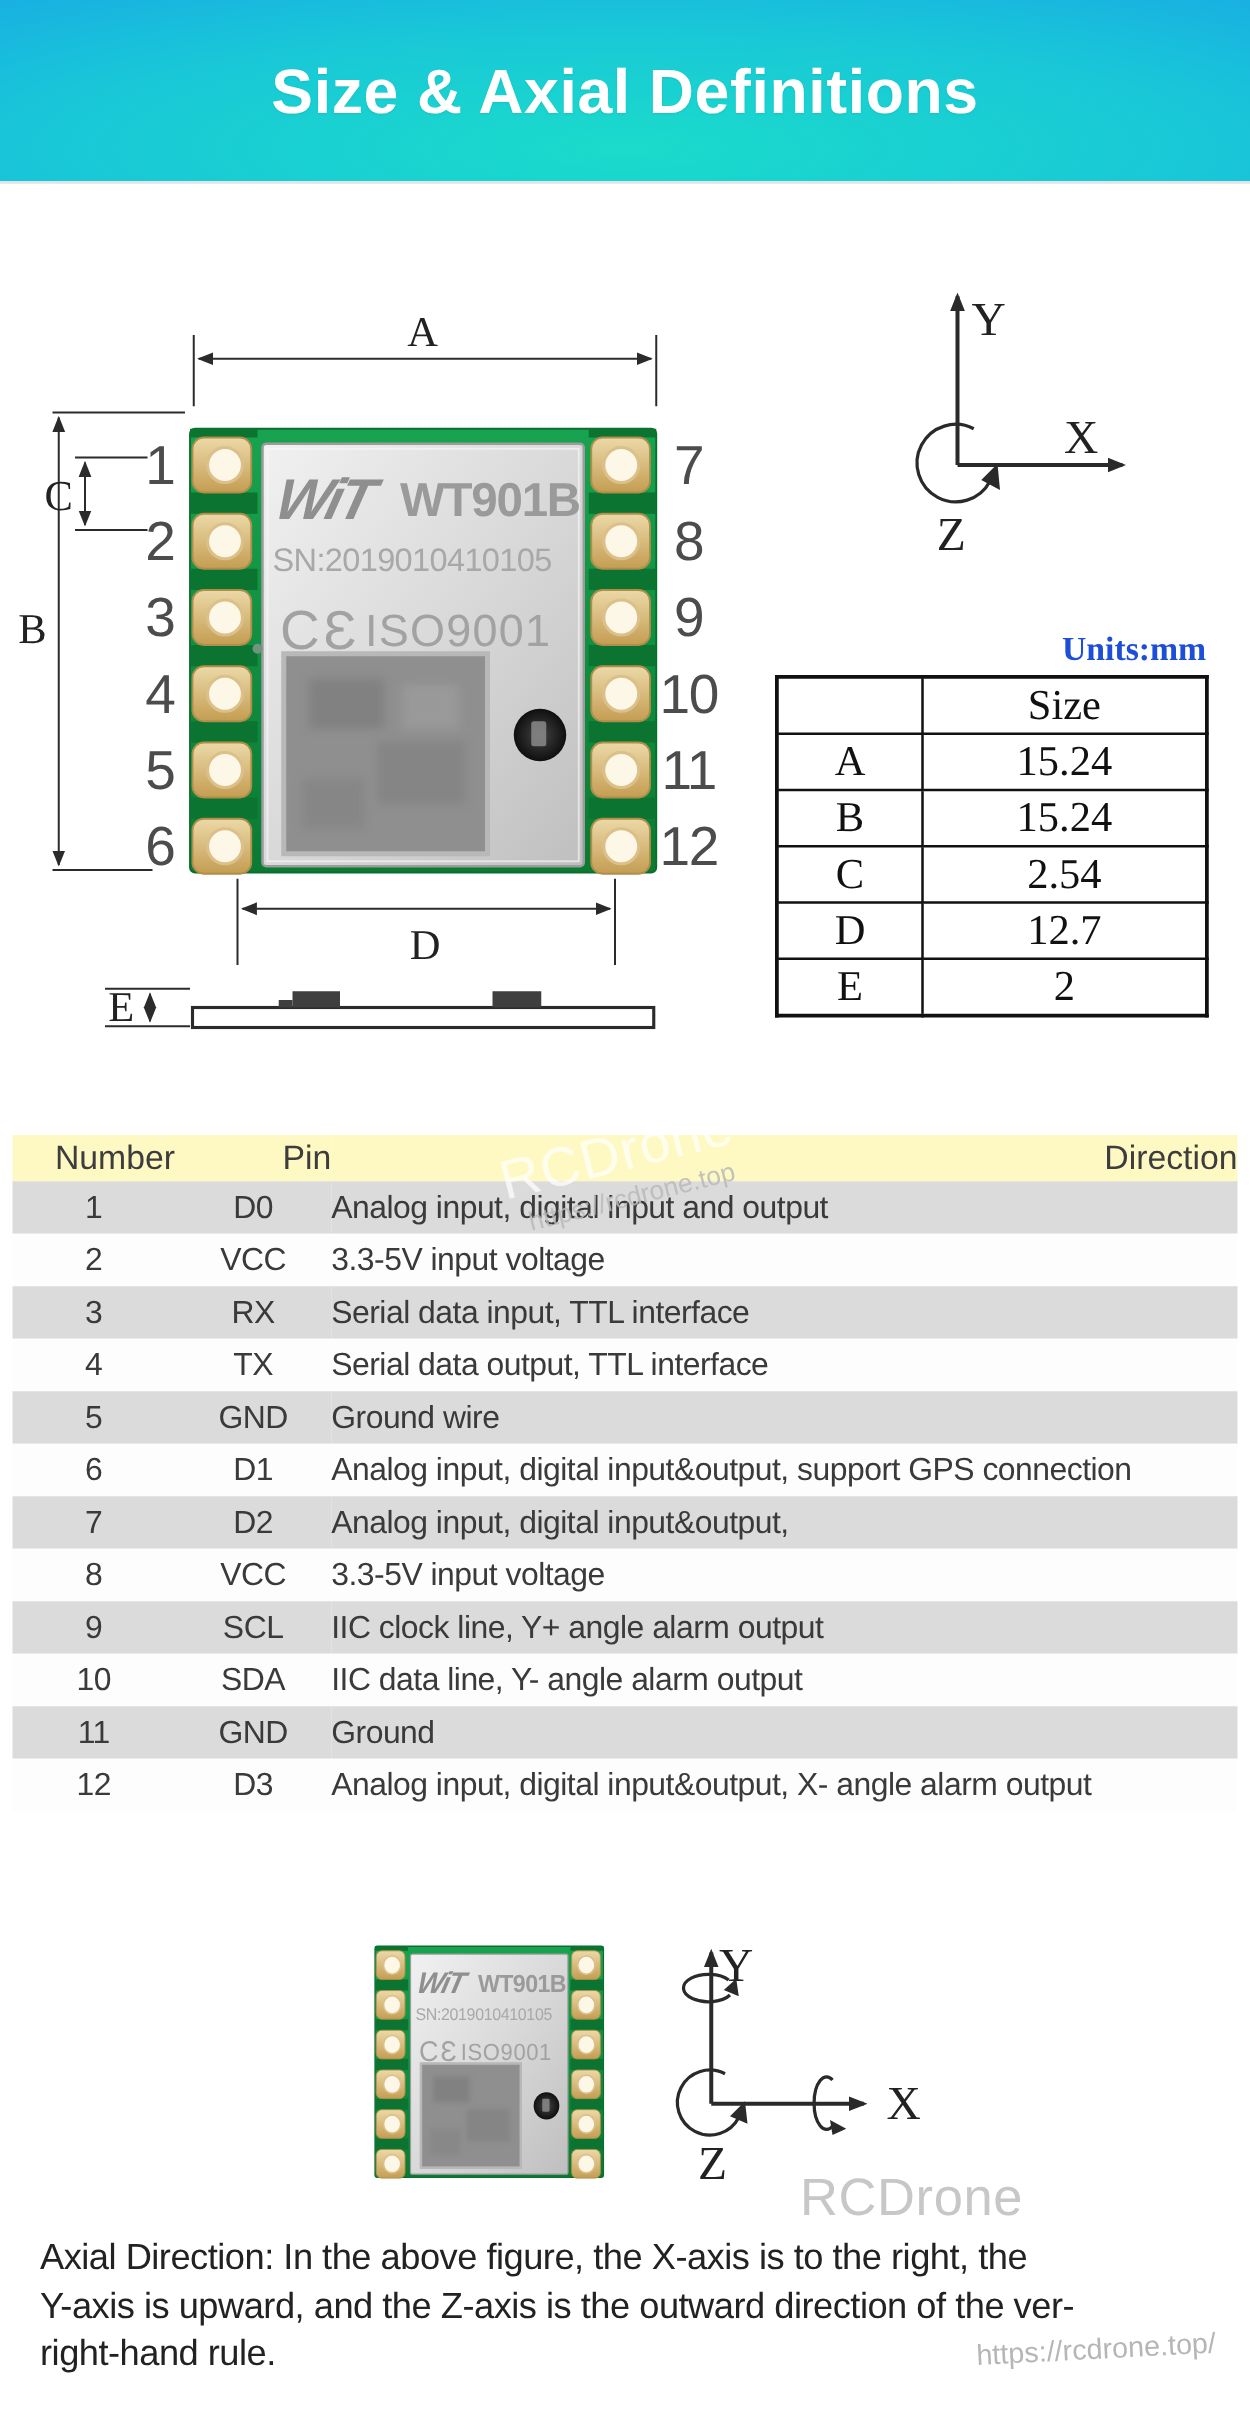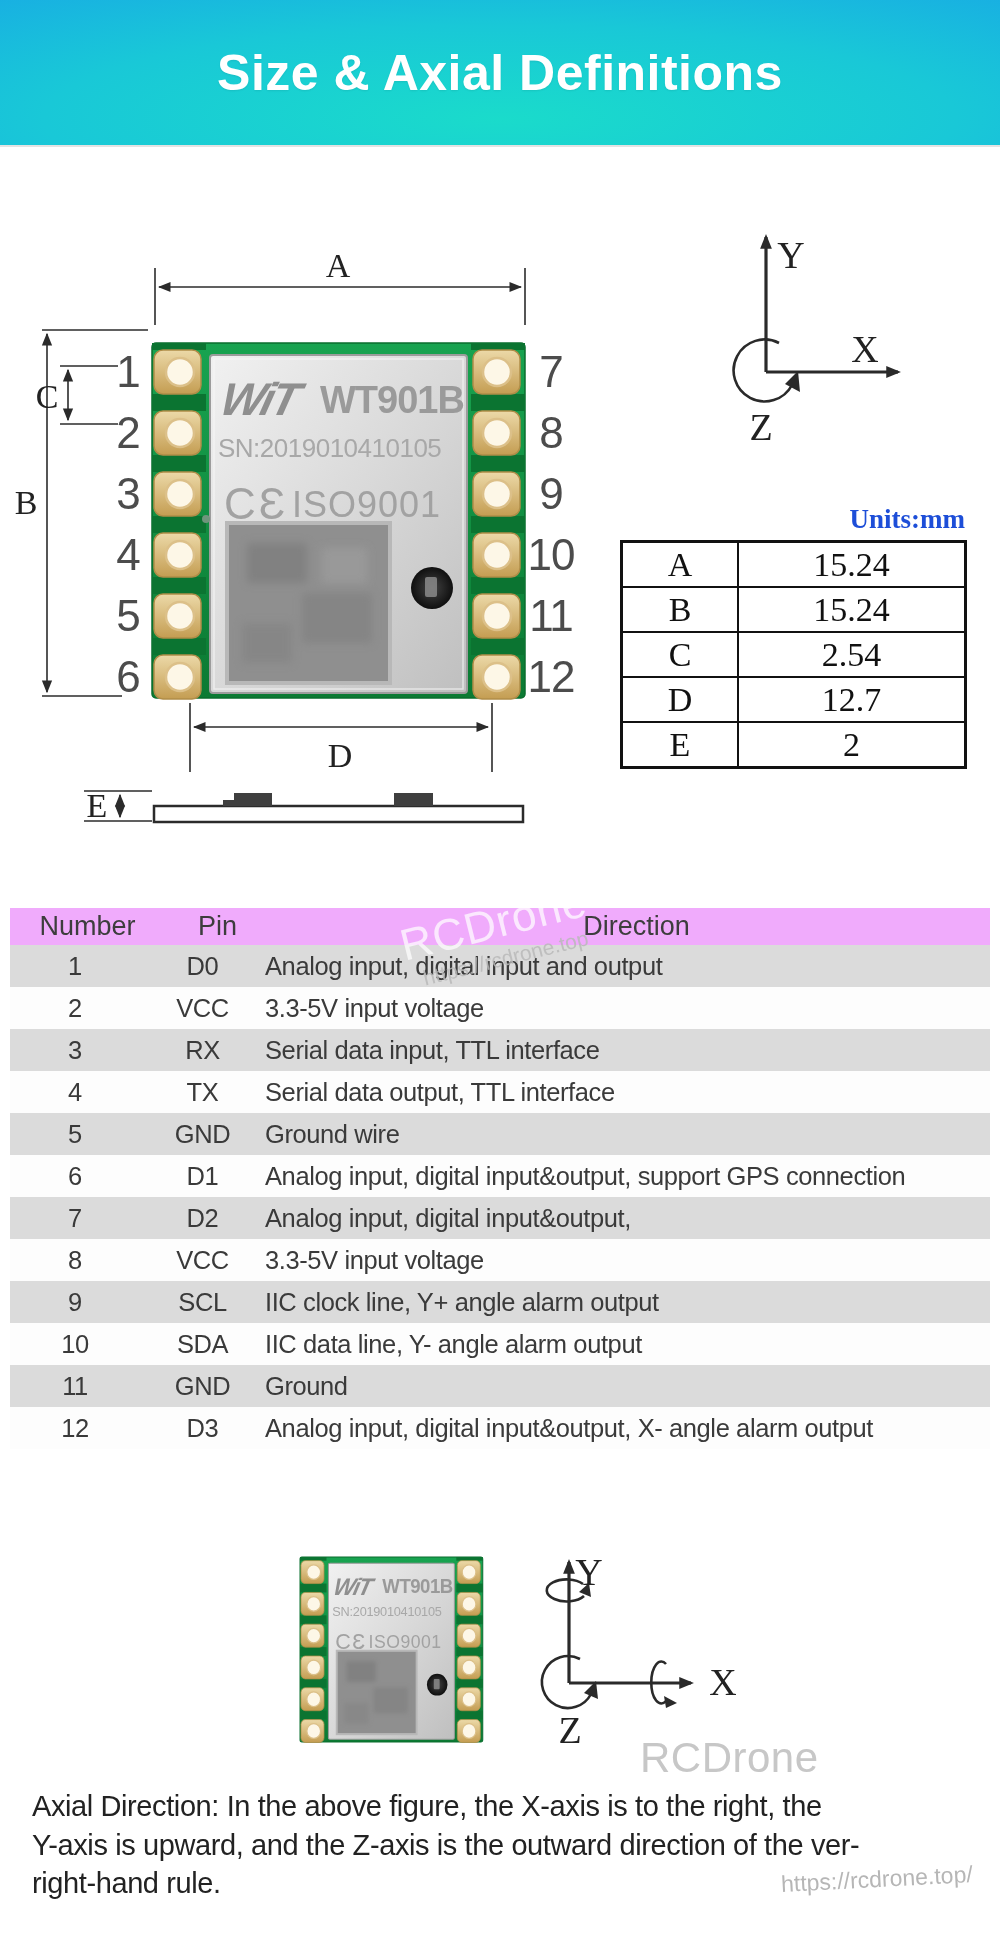--- a/index.html
+++ b/index.html
@@ -37,22 +37,22 @@
   table.size-table td{
     border:2px solid #111;height:43px;text-align:center;
     font-family:"Liberation Serif",serif;font-size:34px;color:#111;padding:0;
   }
   table.size-table{border:3px solid #111;}
   td.sz-label{width:114px;}
   
   .pin-wrap{position:absolute;left:10px;top:908px;width:980px;}
   table.pin-table{border-collapse:collapse;width:980px;table-layout:fixed;color:#3a3a3a;}
   table.pin-table th{
-    background:#f0abfc;height:37px;font-weight:400;font-size:27px;
-    text-align:center;color:#3d3d3d;padding:0;
+    background:#fef9c3;height:37px;font-weight:400;font-size:27px;
+    text-align:right;color:#3d3d3d;padding:0;
   }
   table.pin-table th.h-number{padding-left:25px;}
   table.pin-table th.h-pin{padding-left:30px;}
   table.pin-table th.h-function{padding-left:18px;}
   table.pin-table td{height:42px;font-size:25.5px;letter-spacing:-0.4px;padding:0;}
   table.pin-table tbody tr:nth-child(odd){background:#dbdbdb;}
   table.pin-table tbody tr:nth-child(even){background:#fdfdfd;}
   td.c-number{text-align:center;width:130px;}
   td.c-pin{text-align:center;width:125px;padding-right:25px;}
   td.c-function{text-align:left;padding-left:18px;}
@@ -246,20 +246,24 @@
     <text class="axislabel" x="761" y="300" text-anchor="middle">Z</text>
   </g>
 </svg>
 </div>
 
 <div class="size-wrap">
   <div class="units-label">Units:mm</div>
   <table class="size-table">
     <tbody>
       <tr>
+        <td class="sz-label"></td>
+        <td>Size</td>
+      </tr>
+      <tr>
         <td class="sz-label">A</td>
         <td>15.24</td>
       </tr>
       <tr>
         <td class="sz-label">B</td>
         <td>15.24</td>
       </tr>
       <tr>
         <td class="sz-label">C</td>
         <td>2.54</td>

